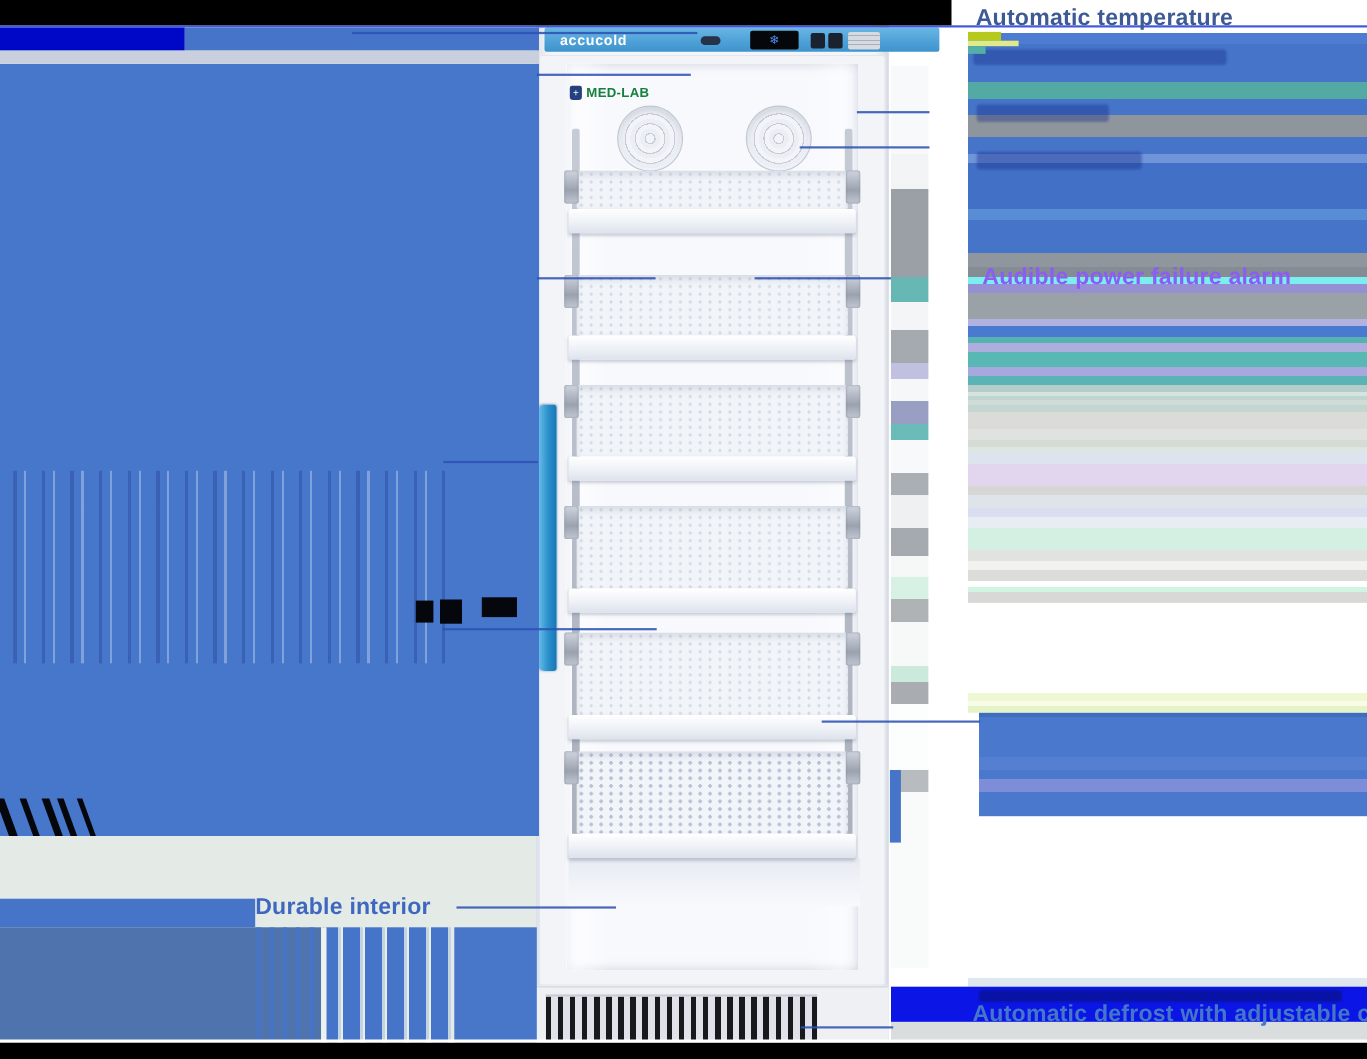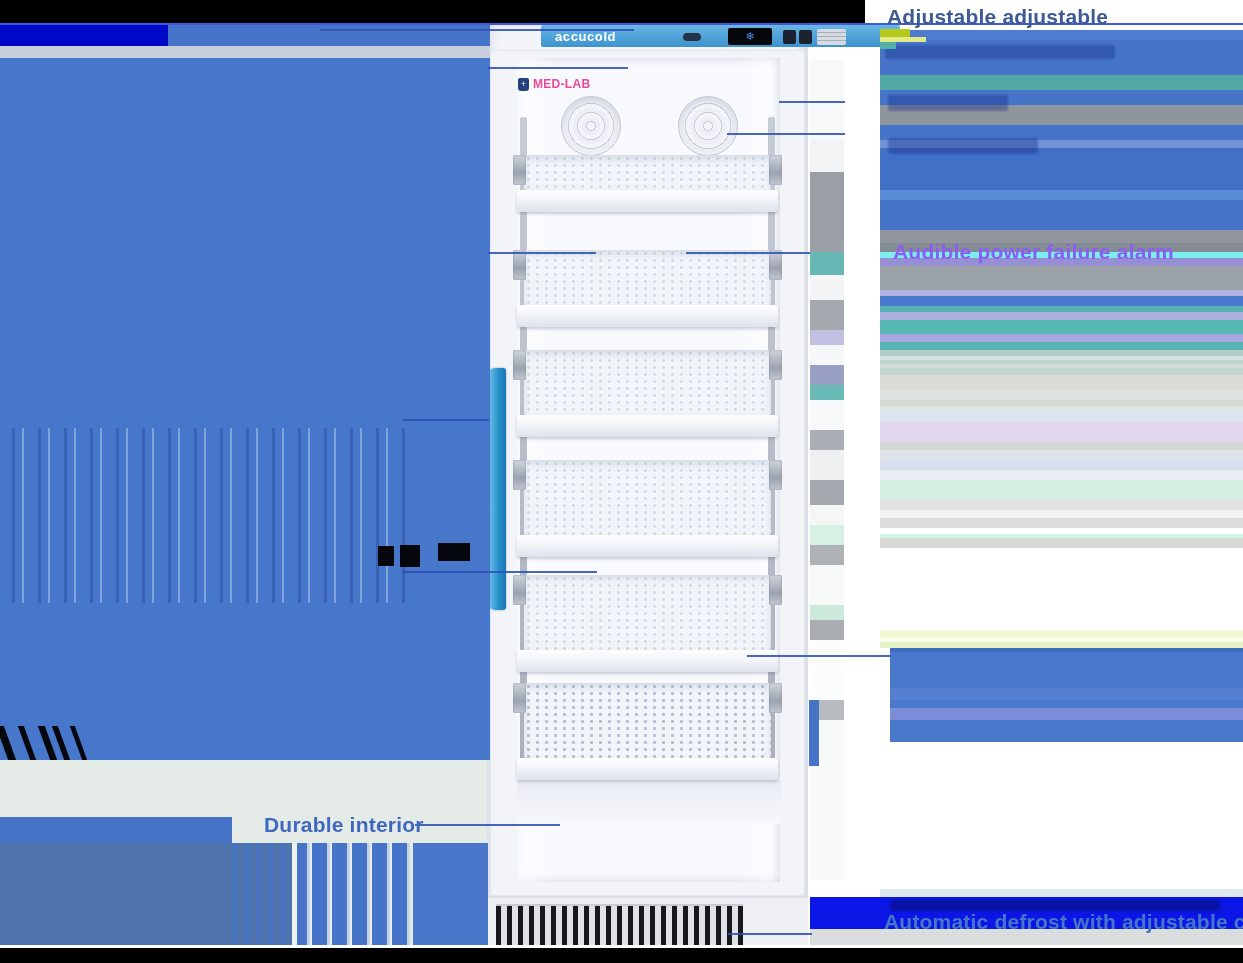--- a/index.html
+++ b/index.html
@@ -4,51 +4,51 @@
 <style>
   html,body{margin:0;padding:0;background:#fff;}
   #stage{position:relative;width:1243px;height:963px;overflow:hidden;background:#ffffff;
          font-family:"Liberation Sans","DejaVu Sans",sans-serif;}
   .abs{position:absolute;}
   
   .lbl{position:absolute;font-weight:bold;font-size:21px;white-space:nowrap;z-index:40;letter-spacing:.2px;}
   .lbl-temp{color:#3d5a94;}
   .lbl-alarm{color:#8b5cf6;}
   .lbl-handle{color:#223e98;}
-  .lbl-interior{color:#3e68c0;margin-left:32px;}
+  .lbl-interior{color:#3e68c0;}
   .lbl-defrost{color:#4577c8;}
   
   .cline{position:absolute;height:2px;background:#2e52b4;opacity:.88;z-index:30;}
   
   .z15{z-index:15;} .z16{z-index:16;} .z25{z-index:25;}
   .ghost{position:absolute;background:rgba(22,42,138,.38);border-radius:3px;filter:blur(1.2px);z-index:16;}
   .diag{position:absolute;top:726px;height:34px;background:#05070c;transform:skewX(20deg);z-index:16;}
   .blackpatch{position:absolute;background:#05070d;z-index:16;}
   
   #fridge{position:absolute;left:487px;top:22px;width:321px;height:926px;z-index:5;}
   .cabinet{position:absolute;left:0;top:0;width:321px;height:926px;background:#f3f5f9;border-radius:3px;
            box-shadow:inset 0 0 0 1px #dde2ea, inset -6px 0 8px rgba(160,170,185,.35), inset 6px 0 8px rgba(200,208,220,.5);}
   .header{position:absolute;left:8px;top:3px;width:359px;height:22px;border-radius:2px;
-          background:linear-gradient(180deg,#6ab6e4 0,#4da0d7 60%,#3f93cc 100%);margin-left:46px;}
+          background:linear-gradient(180deg,#6ab6e4 0,#4da0d7 60%,#3f93cc 100%);}
   .brandtxt{position:absolute;left:14px;top:4px;color:#ffffff;font-weight:bold;font-size:13px;letter-spacing:.6px;}
   .ovalbtn{position:absolute;left:142px;top:8px;width:18px;height:8px;background:#253248;border-radius:4px;}
   .display{position:absolute;left:187px;top:3px;width:44px;height:17px;background:#05070b;border-radius:2px;
            display:flex;align-items:center;justify-content:center;color:#4f8cf0;font-size:11px;}
   .sw{position:absolute;top:5px;width:13px;height:14px;background:#1a2230;border-radius:2px;}
   .plate{position:absolute;left:276px;top:4px;width:29px;height:16px;border-radius:2px;
          background:linear-gradient(180deg,#d6dae2 0 3px,#aab0ba 3px 4px,#d6dae2 4px 7px,#aab0ba 7px 8px,#d6dae2 8px 11px,#aab0ba 11px 12px,#d6dae2 12px 16px);}
   .doorframe{position:absolute;left:3px;top:28px;width:315px;height:846px;background:#f2f4f8;border-radius:3px;
              box-shadow:inset 0 0 0 1px #e2e6ee;}
   .glass{position:absolute;left:28px;top:36px;width:265px;height:824px;background:#f8f9fd;
          box-shadow:inset 0 0 10px rgba(150,160,180,.45);}
   .reflect{position:absolute;left:28px;top:36px;width:265px;height:824px;z-index:6;pointer-events:none;
            background:linear-gradient(90deg,rgba(255,255,255,.55) 0 14px,rgba(255,255,255,0) 40px,rgba(255,255,255,0) 220px,rgba(255,255,255,.45) 250px,rgba(255,255,255,0) 265px);}
   .medlab{position:absolute;left:31px;top:52px;height:20px;display:flex;align-items:center;z-index:7;}
   .shield{width:11px;height:13px;background:#24407e;border-radius:2px 2px 3px 3px;color:#fff;font-size:9px;line-height:13px;text-align:center;}
-  .medlabtxt{margin-left:4px;color:#ec4899;font-weight:800;font-size:12px;letter-spacing:.3px;}
+  .medlabtxt{margin-left:4px;color:#15803d;font-weight:800;font-size:12px;letter-spacing:.3px;}
   .fan{position:absolute;width:58px;height:58px;border-radius:50%;z-index:7;border:1px solid #c0c6d2;
        background:repeating-radial-gradient(circle at 50% 50%, #f2f4f8 0 4px, #c6ccd8 4px 5px, #ebeef4 5px 9px);
        box-shadow:inset 0 3px 5px rgba(120,130,150,.28);}
   .rail{position:absolute;width:7px;background:linear-gradient(180deg,#c6ccd6,#aab0bc);z-index:7;border-radius:2px;}
   .drawer{position:absolute;left:30px;width:261px;z-index:8;}
   .tray{position:absolute;left:7px;right:7px;top:0;bottom:22px;background:#f1f4f9;border-radius:2px;
         background-image:radial-gradient(circle,#d3d9e4 1.3px,rgba(0,0,0,0) 1.5px);background-size:9px 7px;
         box-shadow:inset 0 4px 6px rgba(140,150,170,.25);}
   .lip{position:absolute;left:0;right:0;bottom:0;height:22px;border-radius:3px;
        background:linear-gradient(180deg,#ffffff 0,#eef1f6 55%,#dde2ec 100%);
@@ -222,18 +222,18 @@
   <div class="cline" style="left:779px;top:101px;width:66px;"></div>
   <div class="cline" style="left:727px;top:133px;width:118px;"></div>
   <div class="cline" style="left:488px;top:252px;width:108px;"></div>
   <div class="cline" style="left:686px;top:252px;width:124px;"></div>
   <div class="cline" style="left:403px;top:419px;width:86px;"></div>
   <div class="cline" style="left:402px;top:571px;width:195px;"></div>
   <div class="cline" style="left:747px;top:655px;width:144px;"></div>
   <div class="cline" style="left:415px;top:824px;width:145px;"></div>
   <div class="cline" style="left:728px;top:933px;width:84px;"></div>
 
-  <div class="lbl lbl-temp" style="left:887px;top:5px;">Adjustable adjustable</div>
+  <div class="lbl lbl-temp" style="left:887px;top:5px;">Automatic temperature</div>
   <div class="lbl lbl-alarm" style="left:893px;top:240px;">Audible power failure alarm</div>
   <div class="lbl lbl-interior" style="left:232px;top:813px;">Durable interior</div>
   <div class="lbl lbl-defrost" style="left:884px;top:910px;width:420px;overflow:hidden;">Automatic defrost with adjustable c</div>
 
 </div>
 
 </body></html>

